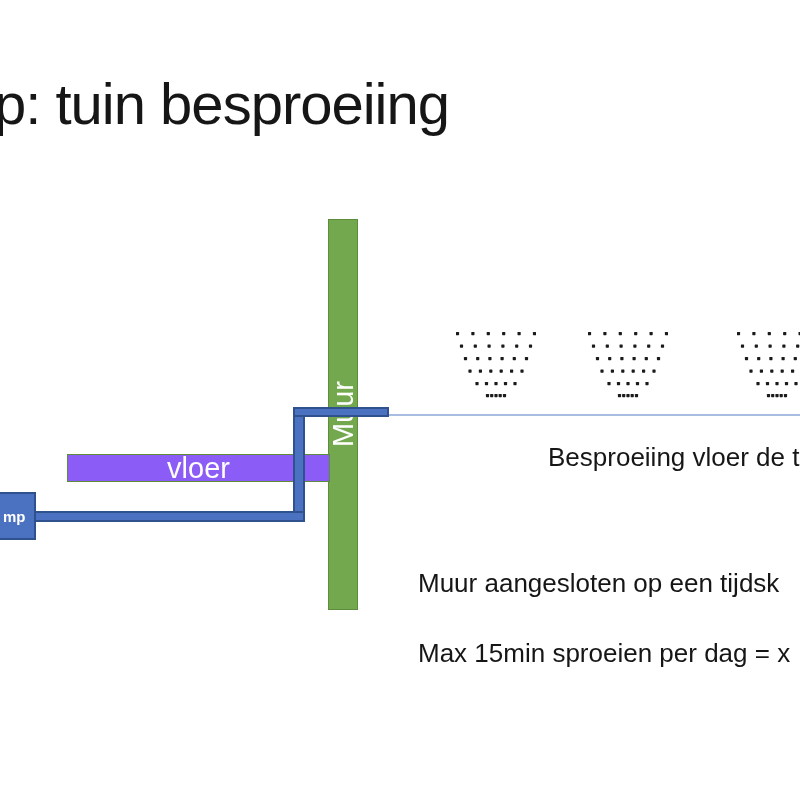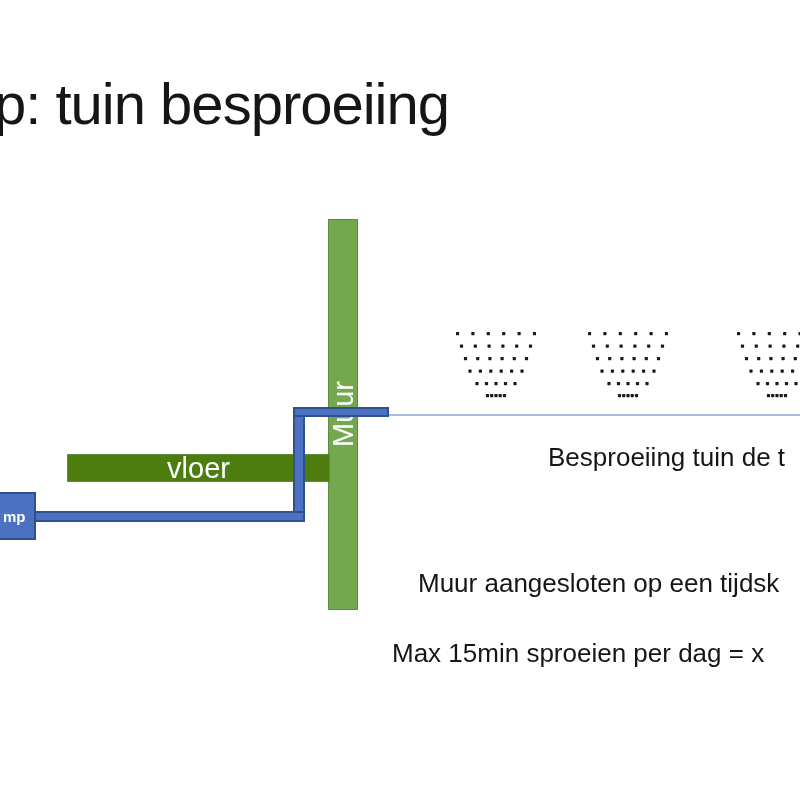--- a/index.html
+++ b/index.html
@@ -22,21 +22,21 @@
     left:328px;top:219px;width:30px;height:391px;
     background:#74A84E;border:1.5px solid #5d8d3a;box-sizing:border-box;
     display:flex;align-items:center;justify-content:center;
   }
   .wall-label{
     color:#ffffff;font-size:29px;white-space:nowrap;
     writing-mode:vertical-rl;transform:rotate(180deg);
   }
   .floor{
     left:67px;top:454px;width:263px;height:28px;
-    background:#4d7c0f;border:1.5px solid #5d8d3a;box-sizing:border-box;
+    background:#8b5cf6;border:1.5px solid #5d8d3a;box-sizing:border-box;
     display:flex;align-items:center;justify-content:center;text-align:center;
   }
   .floor-label{color:#ffffff;font-size:29px;line-height:1;}
 
   
   .supply-line{
     left:388px;top:414px;width:412px;height:2px;background:#a9bce2;
   }
 
   
@@ -53,21 +53,21 @@
   }
   .pump-label{color:#ffffff;font-size:15px;font-weight:700;padding-left:5px;line-height:1;}
 
   
   .sprinkler{position:absolute;top:330px;width:80px;height:68px;}
 
   
   .note{color:#161616;font-size:26px;white-space:nowrap;line-height:1.2;}
   .note-1{left:548px;top:442px;}
   .note-2{left:418px;top:568px;}
-  .note-3{left:392px;top:638px;}
+  .note-3{left:418px;top:638px;}
 </style>
 </head>
 <body>
 
 <div class="abs slide-title">p: tuin besproeiing</div>
 
 <div class="abs wall">
   <span class="wall-label">Muur</span>
 </div>
 
@@ -189,15 +189,15 @@
   </div>
 
 <div class="abs pipe pipe-riser"></div>
 <div class="abs pipe pipe-top"></div>
 <div class="abs pipe pipe-bottom"></div>
 
 <div class="abs pump">
   <span class="pump-label">mp</span>
 </div>
 
-<div class="abs note note-1">Besproeiing tuin de t</div>
+<div class="abs note note-1">Besproeiing vloer de t</div>
 <div class="abs note note-2">Muur aangesloten op een tijdsk</div>
 <div class="abs note note-3">Max 15min sproeien per dag = x</div>
 
 </body></html>

